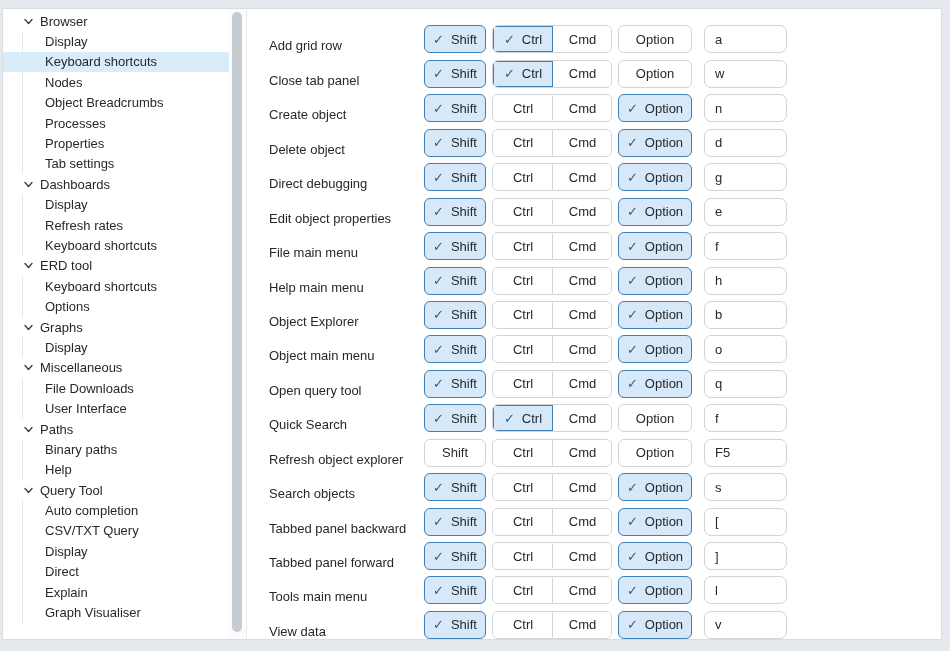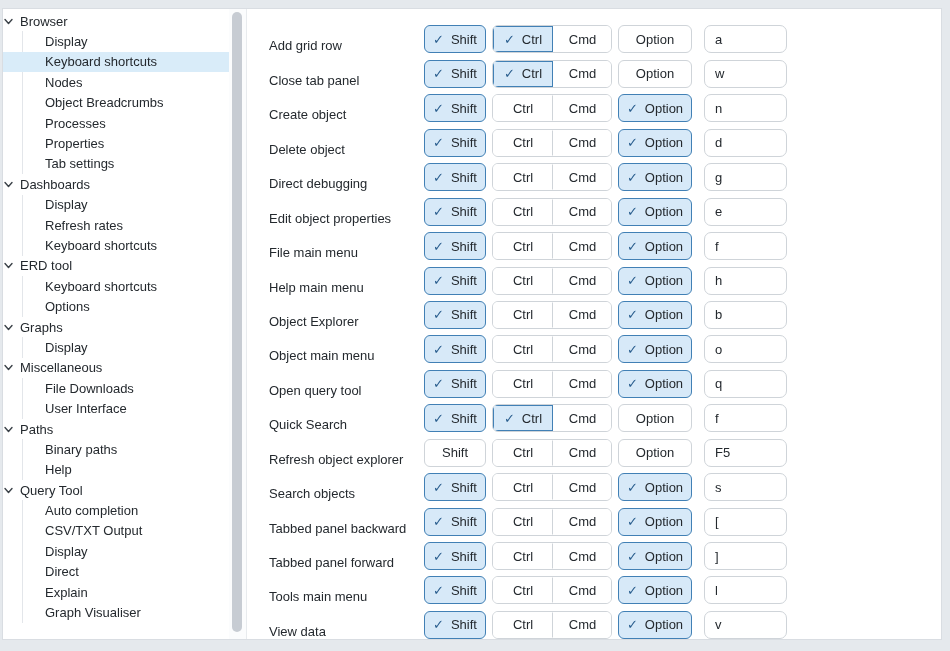--- a/index.html
+++ b/index.html
@@ -21,21 +21,21 @@
   .window{
     position:absolute;left:2px;top:8px;width:940px;height:632px;
     background:#fff;border:1px solid #d9dde2;display:flex;overflow:hidden;
   }
   
   .sidebar{width:226px;padding-top:2px;overflow:hidden;flex:none;}
   .tree-item{
     position:relative;height:20.4px;display:flex;align-items:center;
     font-size:13px;cursor:pointer;white-space:nowrap;
   }
-  .tree-item.parent{padding-left:0;}
+  .tree-item.parent{padding-left:20px;}
   .tree-item.child{padding-left:42px;}
   .tree-item.child::before{
     content:"";position:absolute;left:19px;top:0;bottom:0;width:1px;background:#e3e6ea;
   }
   .tree-item.selected{background:var(--selected-bg);}
   .tree-item.selected::before{display:none;}
   .chev{width:11px;height:11px;margin-right:6px;flex:none;display:inline-flex;align-items:center;}
   .sb-scroll{width:17px;flex:none;position:relative;background:#fbfcfd;}
   .sb-thumb{
     position:absolute;left:3px;top:3px;width:10px;height:620px;
@@ -197,21 +197,21 @@
           </svg>
     </span>
     <span class="tlabel">Query Tool</span>
   </div>
       <div class="tree-item child">
 
     <span class="tlabel">Auto completion</span>
   </div>
       <div class="tree-item child">
 
-    <span class="tlabel">CSV/TXT Output</span>
+    <span class="tlabel">CSV/TXT Query</span>
   </div>
       <div class="tree-item child">
 
     <span class="tlabel">Display</span>
   </div>
       <div class="tree-item child">
 
     <span class="tlabel">Direct</span>
   </div>
       <div class="tree-item child">

